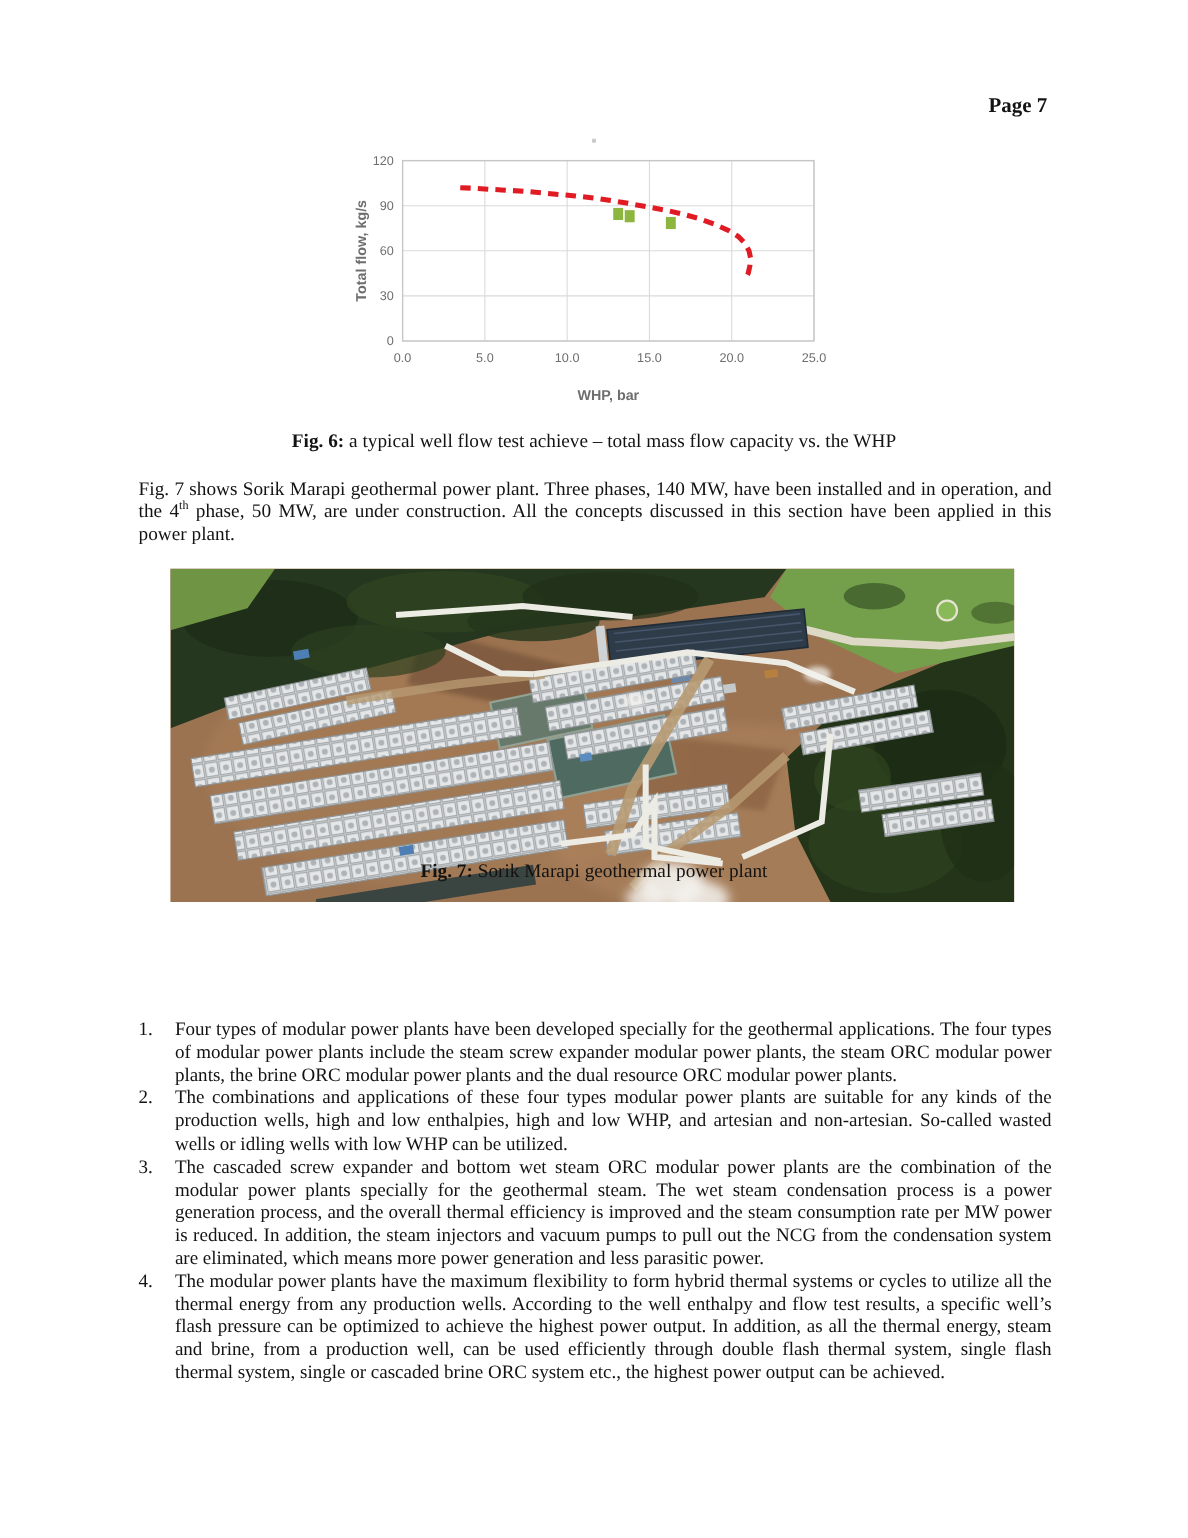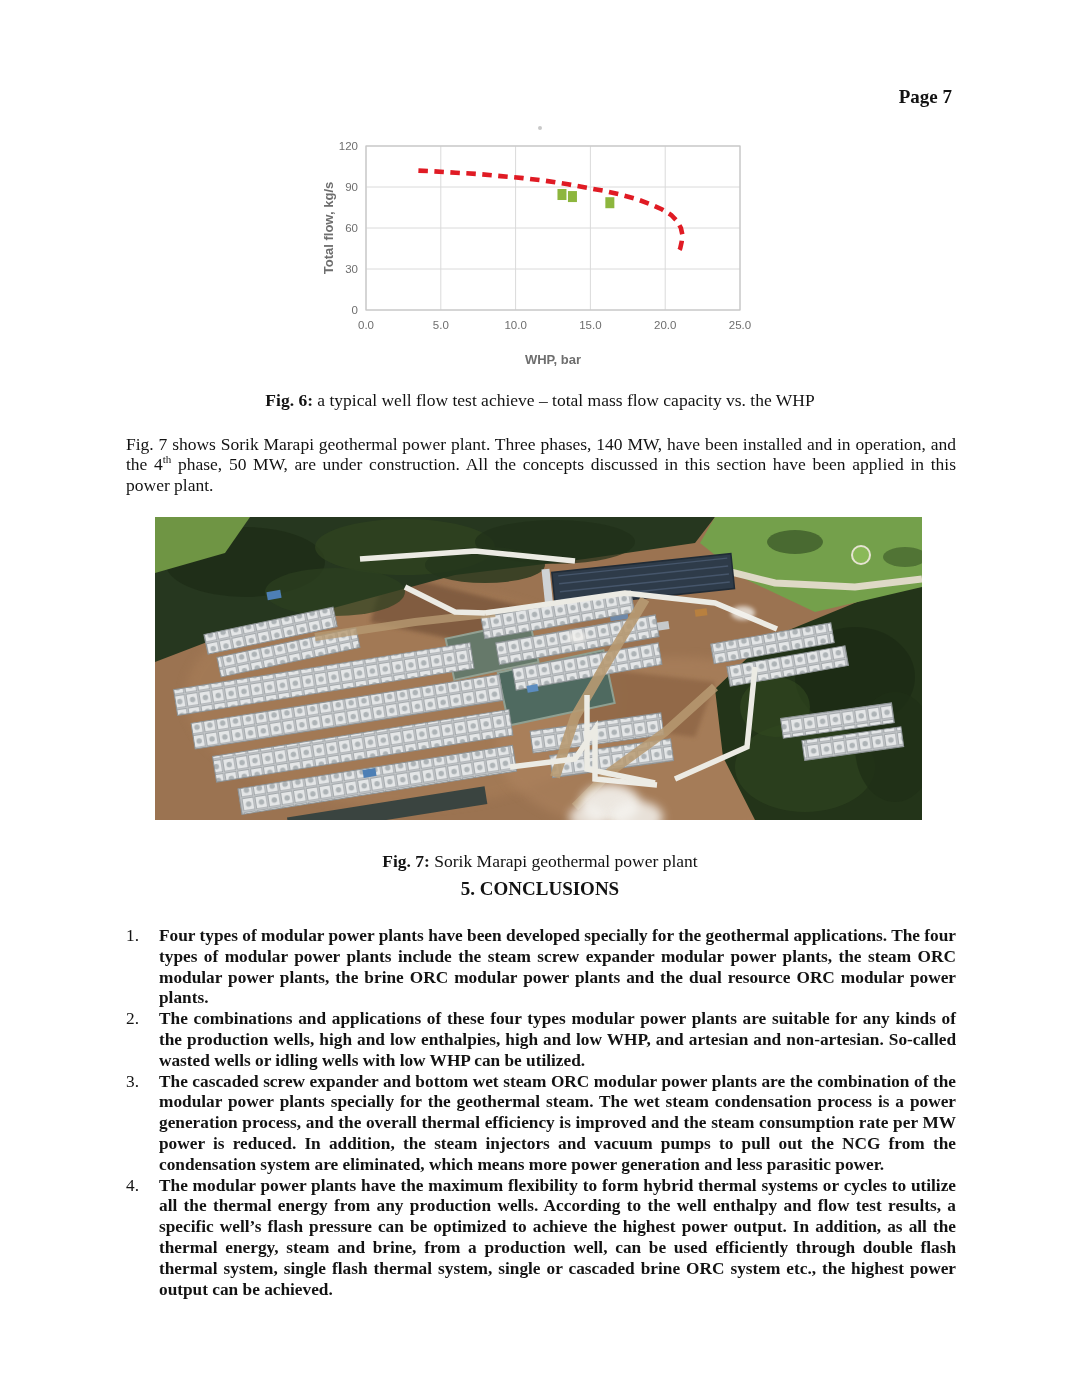--- a/index.html
+++ b/index.html
@@ -11,38 +11,38 @@
 
   
   .figure6{position:absolute;top:126px;left:0;width:100%;display:flex;flex-direction:column;align-items:center;}
   .artifact-dot{width:4px;height:4px;border-radius:2px;background:#c9c9c9;margin-bottom:2px;}
   #chart-svg{display:block;}
   #chart-svg .tick{font-family:"Liberation Sans",sans-serif;font-size:11.5px;fill:#6e6e6e;}
   #chart-svg .axlabel{font-family:"Liberation Sans",sans-serif;font-size:13px;font-weight:700;fill:#6e6e6e;}
 
   .caption{position:absolute;left:0;width:100%;text-align:center;font-size:17.5px;}
   .fig6-caption{top:390px;}
-  .fig7-caption{top:851px;}
+  .fig7-caption{top:781px;}
   .caption b{font-weight:bold;}
 
   .intro{position:absolute;top:416px;left:126px;width:830px;font-size:17.5px;line-height:20.9px;
          text-align:justify;}
   .intro sup{font-size:11px;line-height:0;}
 
   
   .photo-wrap{position:absolute;top:517px;left:155px;width:767px;height:303px;overflow:hidden;background:#9b7351;}
   .photo-wrap svg{display:block;}
 
   
   .concl-heading{position:absolute;top:878px;left:0;width:100%;text-align:center;
                  font-weight:bold;font-size:19px;}
   .concl-list{position:absolute;top:926px;left:126px;width:830px;font-size:17.3px;line-height:20.8px;}
   .concl-item{display:flex;}
   .concl-num{width:33px;flex:0 0 33px;}
-  .concl-text{flex:1;text-align:justify;font-weight:bold;}
+  .concl-text{flex:1;text-align:justify;}
 
   .footer{position:absolute;top:1381px;left:0;width:100%;text-align:right;font-size:17.5px;}
 </style>
 </head>
 <body>
 
 <div class="page">
 
   <div class="page-number">Page 7</div>
 
@@ -201,21 +201,20 @@
         <ellipse cx="422" cy="120" rx="10" ry="6" opacity="0.7" filter="url(#soft2)"></ellipse>
         <ellipse cx="588" cy="96" rx="12" ry="7" opacity="0.75" filter="url(#soft2)"></ellipse>
       </g>
     </svg>
   </div>
 
   <div class="caption fig7-caption">
     <b>Fig. 7:</b><span> Sorik Marapi geothermal power plant</span>
   </div>
 
-  <div class="concl-heading">5. CONCLUSIONS</div>
 
   <ol class="concl-list" style="list-style:none;margin:0;padding:0;">
     <li class="concl-item">
       <span class="concl-num">1.</span>
       <span class="concl-text">Four types of modular power plants have been developed specially for the geothermal applications. The four types of modular power plants include the steam screw expander modular power plants, the steam ORC modular power plants, the brine ORC modular power plants and the dual resource ORC modular power plants.</span>
     </li>
     <li class="concl-item">
       <span class="concl-num">2.</span>
       <span class="concl-text">The combinations and applications of these four types modular power plants are suitable for any kinds of the production wells, high and low enthalpies, high and low WHP, and artesian and non-artesian. So-called wasted wells or idling wells with low WHP can be utilized.</span>
     </li>

